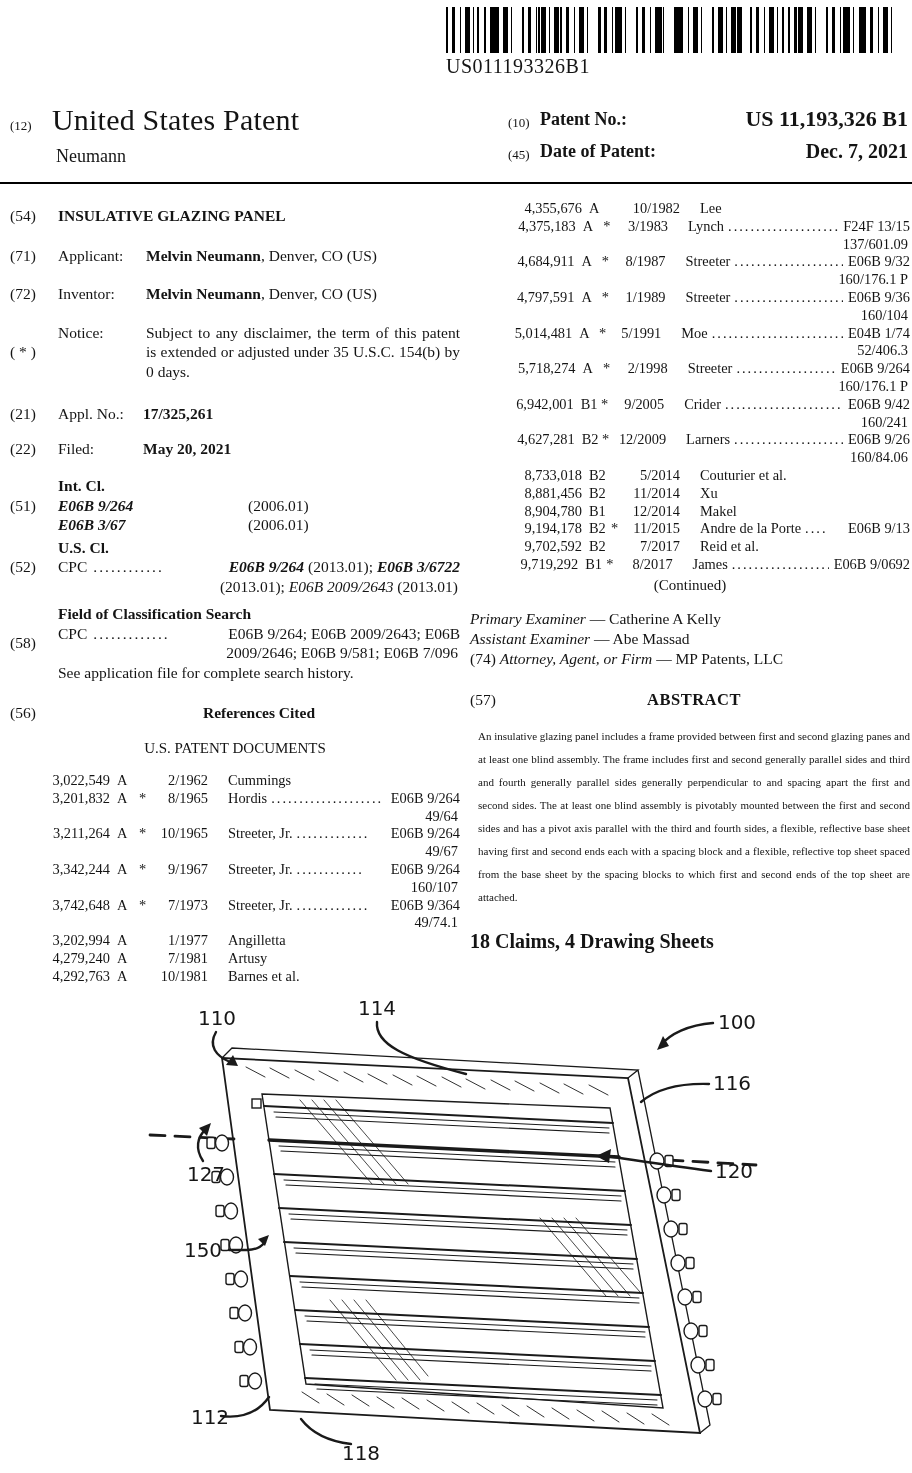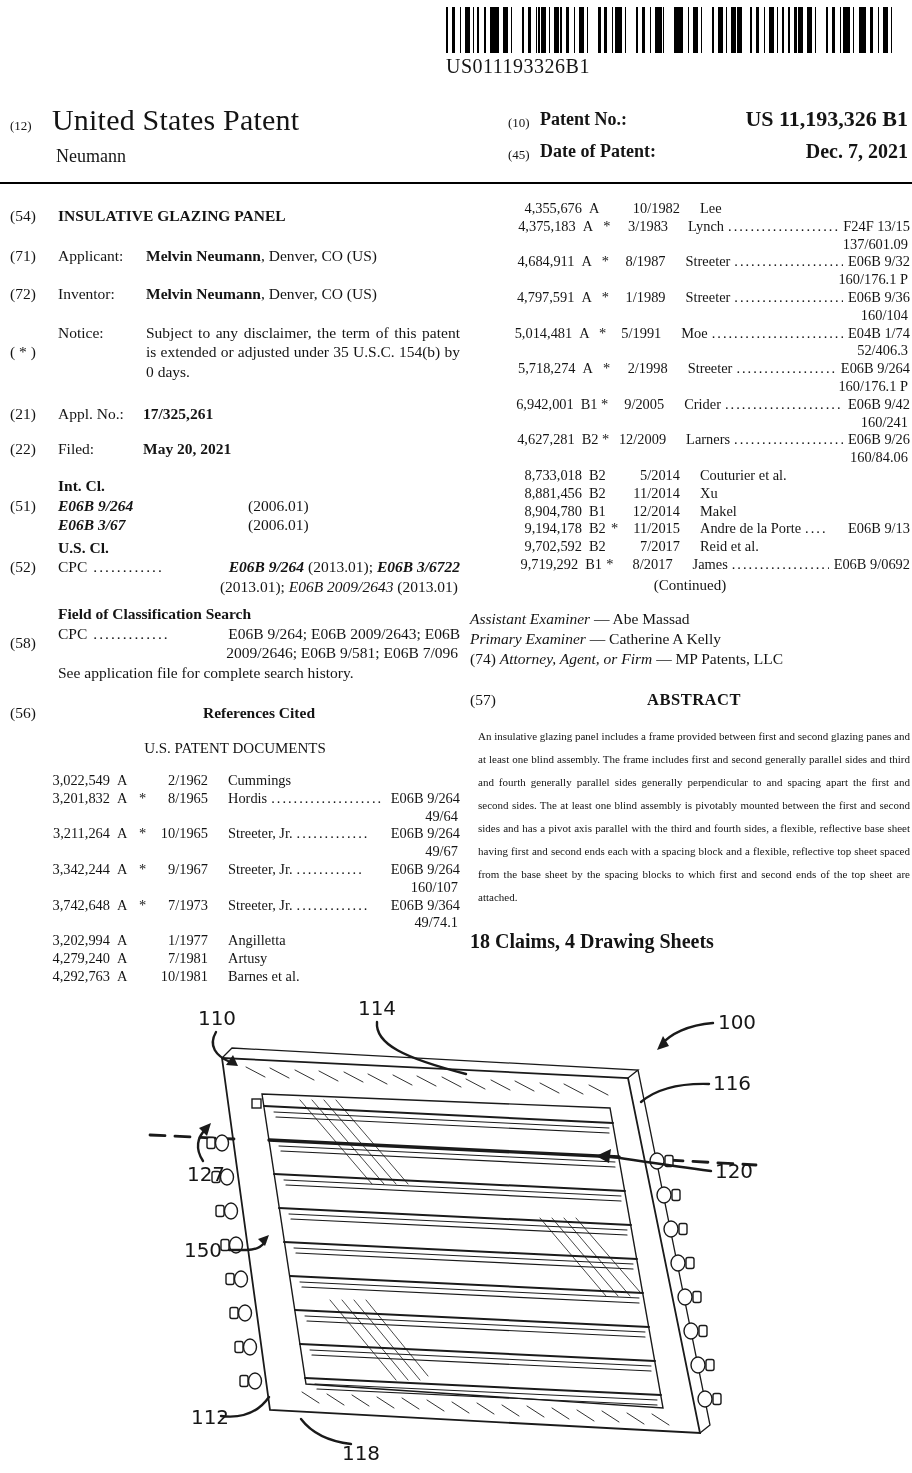--- a/index.html
+++ b/index.html
@@ -439,22 +439,22 @@
           <span class="r-name">James</span>
           <span class="r-dots">..................</span>
           <span class="r-cls">E06B 9/0692</span>
         </div>
 
       </div>
     </div>
   <div class="continued">(Continued)</div>
 
   <div class="exam">
+    <div><span class="i">Primary Examiner</span><span> </span><span>—</span><span> </span><span>Catherine A Kelly</span></div>
     <div><span class="i">Assistant Examiner</span><span> </span><span>—</span><span> </span><span>Abe Massad</span></div>
-    <div><span class="i">Primary Examiner</span><span> </span><span>—</span><span> </span><span>Catherine A Kelly</span></div>
     <div><span>(74)</span><span> </span><span class="i">Attorney, Agent, or Firm</span><span> </span><span>—</span><span> </span><span>MP Patents, LLC</span></div>
   </div>
 
   <div class="abs-head">
     <span class="code">(57)</span>
     <span class="h">ABSTRACT</span>
   </div>
   <div class="abs-text">An insulative glazing panel includes a frame provided between first and second glazing panes and at least one blind assembly. The frame includes first and second generally parallel sides and third and fourth generally parallel sides generally perpendicular to and spacing apart the first and second sides. The at least one blind assembly is pivotably mounted between the first and second sides and has a pivot axis parallel with the third and fourth sides, a flexible, reflective base sheet having first and second ends each with a spacing block and a flexible, reflective top sheet spaced from the base sheet by the spacing blocks to which first and second ends of the top sheet are attached.</div>
   <div class="claims">18 Claims, 4 Drawing Sheets</div>
 </div>

